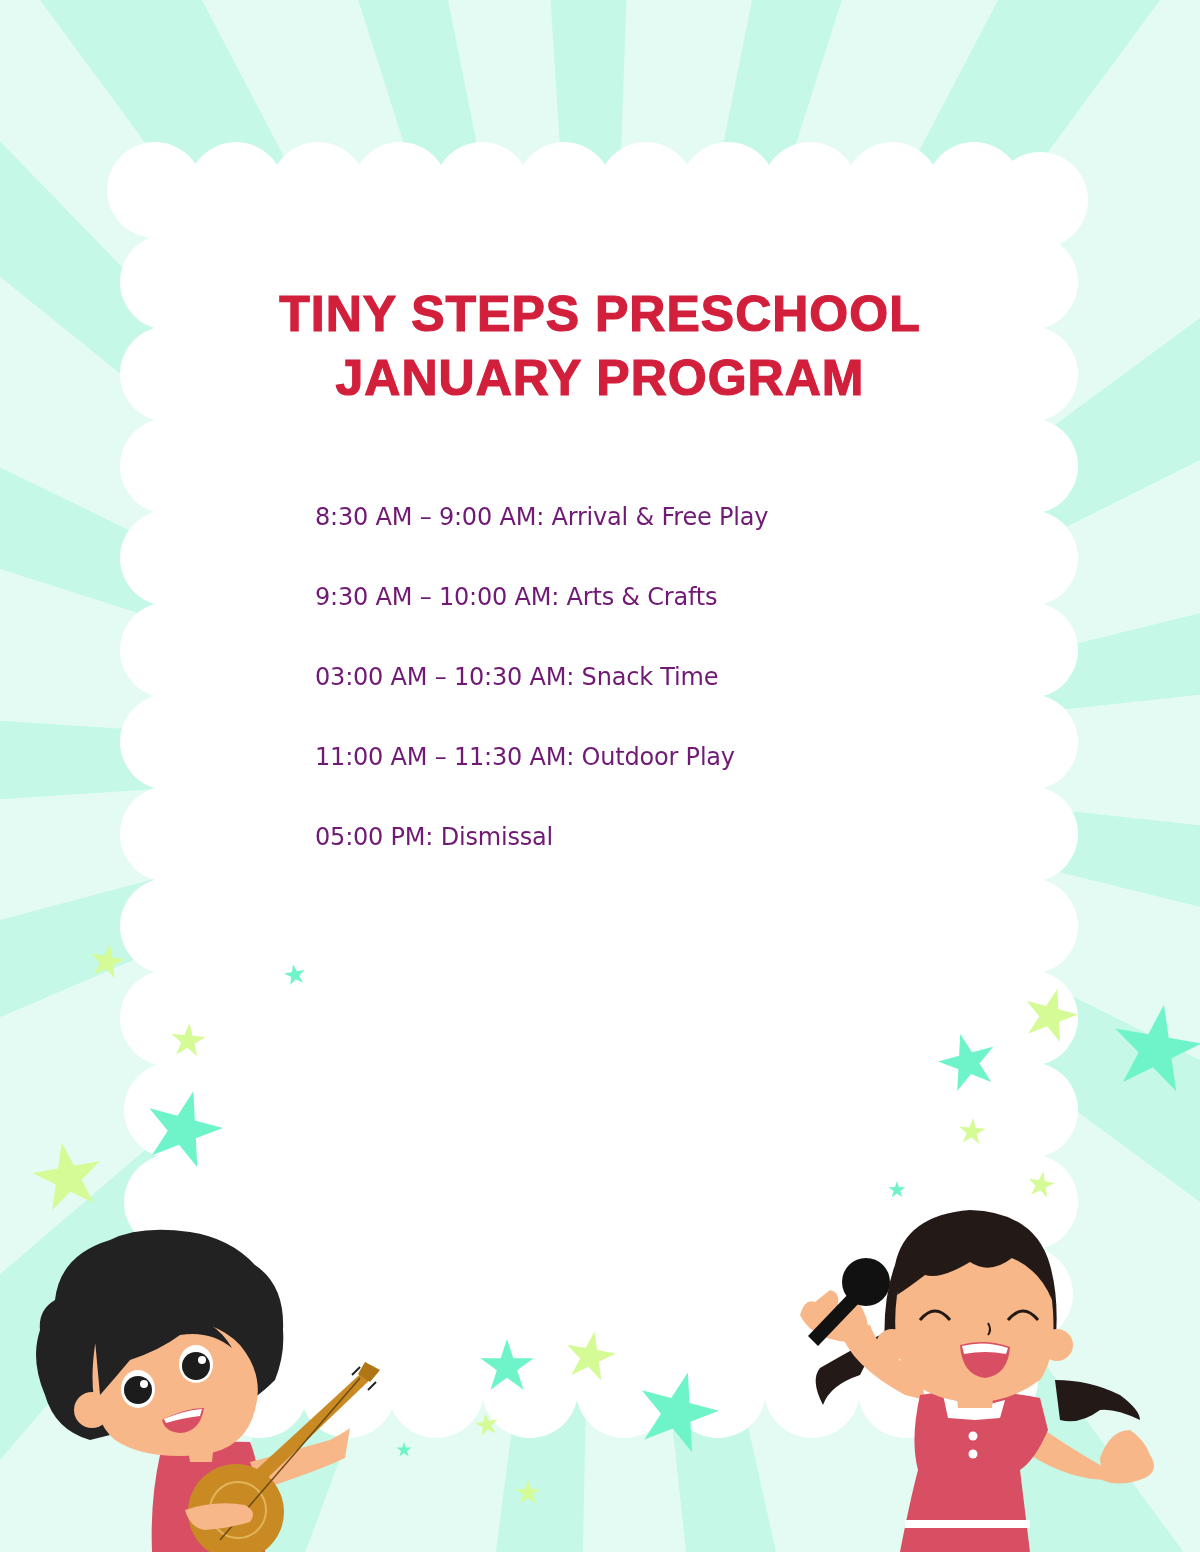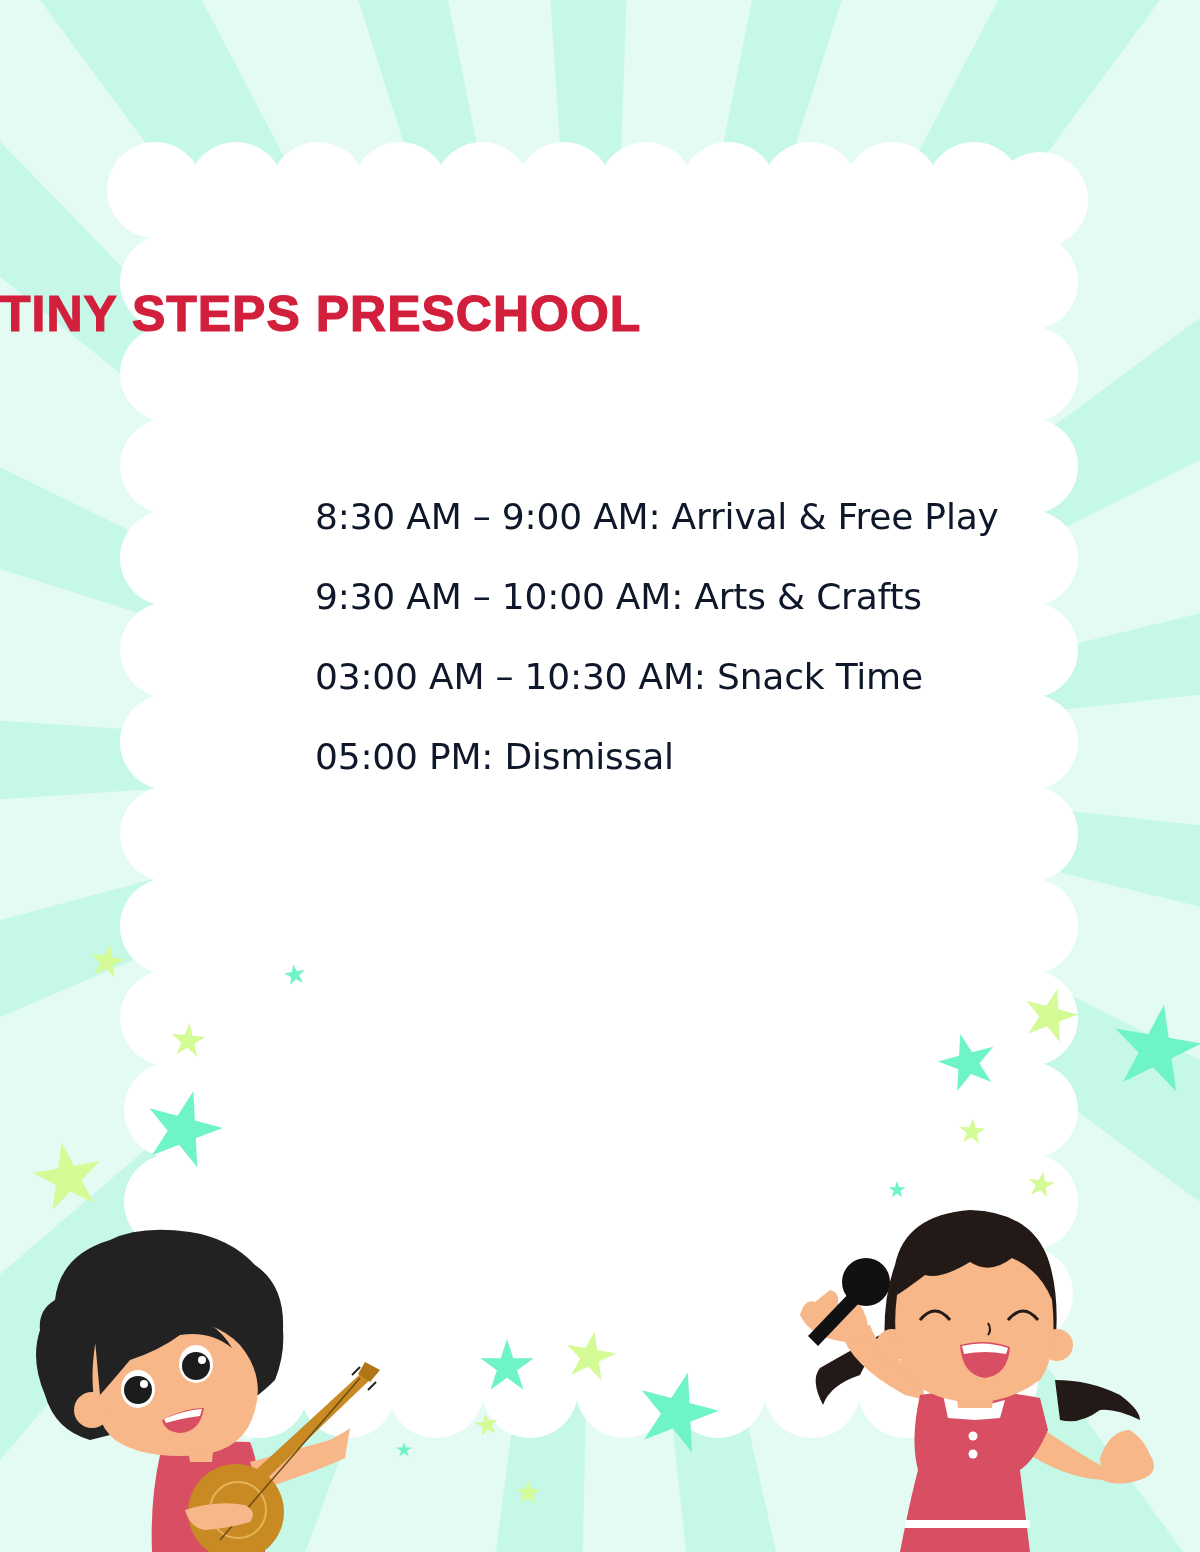--- a/index.html
+++ b/index.html
@@ -5,33 +5,33 @@
     html, body { margin: 0; padding: 0; }
     body {
       width: 1200px; height: 1552px; overflow: hidden; position: relative;
       background: #e4fbf3;
       font-family: "DejaVu Sans", sans-serif;
     }
     .bg-rays { position: absolute; left: 0; top: 0; width: 1200px; height: 1552px; }
     .cloud-frame { position: absolute; left: 0; top: 0; width: 1200px; height: 1552px; }
     .title {
       position: absolute; left: 0; top: 282px; width: 1200px;
-      color: #d21f3c;
+      text-align: center; color: #d21f3c;
       font-family: "Liberation Sans", sans-serif; font-weight: 900;
       font-size: 50px; line-height: 64px; letter-spacing: 1px;
       -webkit-text-stroke: 1.2px #d21f3c;
     }
     .title div { margin: 0; }
     .schedule {
       position: absolute; left: 315px; top: 496px; margin: 0; padding: 0; list-style: none;
     }
     .schedule li {
       height: 80px; line-height: 42px;
-      font-family: "DejaVu Sans", sans-serif; font-size: 36px; font-weight: 500;
-      color: #0f172a; letter-spacing: -0.2px;
+      font-family: "DejaVu Sans", sans-serif; font-size: 24px; font-weight: 500;
+      color: #701a75; letter-spacing: -0.2px;
     }
     .decor { position: absolute; left: 0; top: 0; width: 1200px; height: 1552px; pointer-events: none; }
   </style>
 </head>
 <body>
 
 <svg class="bg-rays" viewBox="0 0 1200 1552" xmlns="http://www.w3.org/2000/svg">
   <rect width="1200" height="1552" fill="#e4fbf3"></rect>
   <g fill="#c6f8e8" transform="translate(600,760)">
     <path d="M0 0 L-1400 -1900 L-1100 -2100 Z"></path>
@@ -105,26 +105,28 @@
     <circle cx="624" cy="1390" r="48"></circle>
     <circle cx="718" cy="1390" r="48"></circle>
     <circle cx="812" cy="1390" r="48"></circle>
     <circle cx="906" cy="1390" r="48"></circle>
     <circle cx="990" cy="1380" r="48"></circle>
   </g>
 </svg>
 
 <div class="title">
   <div>TINY STEPS PRESCHOOL</div>
+  <div>JANUARY PROGRAM</div>
 </div>
 
 <ul class="schedule">
   <li>8:30 AM – 9:00 AM: Arrival &amp; Free Play</li>
   <li>9:30 AM – 10:00 AM: Arts &amp; Crafts</li>
   <li>03:00 AM – 10:30 AM: Snack Time</li>
+  <li>11:00 AM – 11:30 AM: Outdoor Play</li>
   <li>05:00 PM: Dismissal</li>
 </ul>
 
 <svg class="decor" viewBox="0 0 1200 1552" xmlns="http://www.w3.org/2000/svg">
   <defs>
     <path id="star" d="M0,-1 L0.2245,-0.309 L0.9511,-0.309 L0.3633,0.118 L0.5878,0.809 L0,0.382 L-0.5878,0.809 L-0.3633,0.118 L-0.9511,-0.309 L-0.2245,-0.309 Z"></path>
   </defs>
 
   <g>
       <use href="#star" fill="#d4fb96" transform="translate(107,962) scale(18) rotate(10)"></use>

